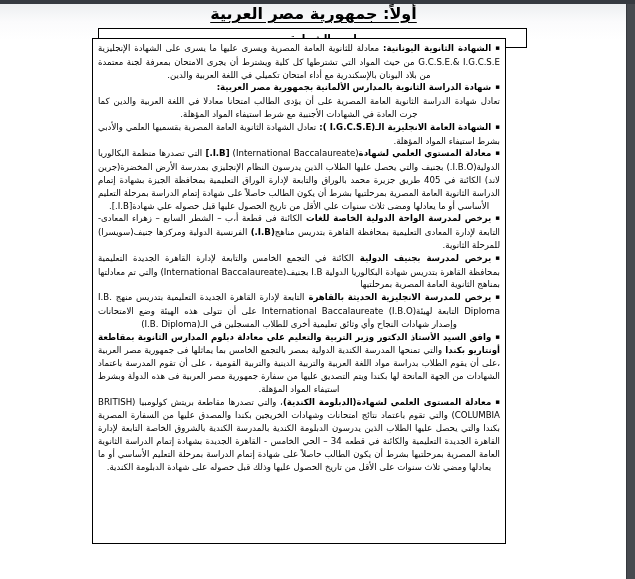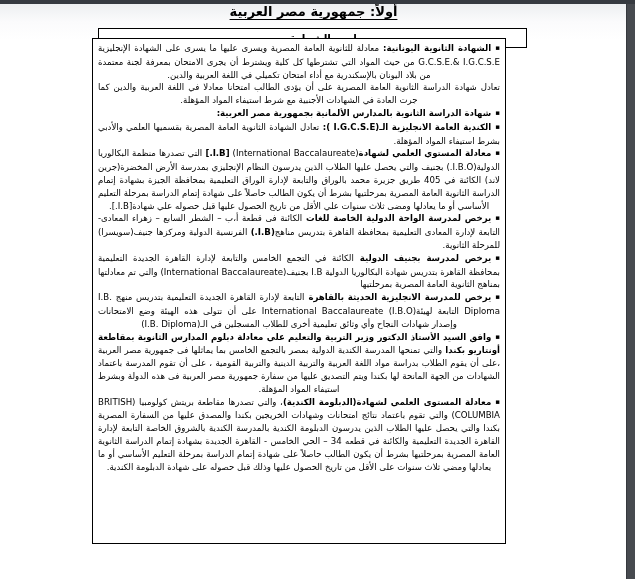--- a/index.html
+++ b/index.html
@@ -24,21 +24,21 @@
     width: 8px; height: 579px;
     background: #474a4f;
     border-left: 1px solid #35383d;
     z-index: 2;
   }
   .doc-title {
     position: absolute;
     top: 4px; left: 0;
     width: 627px;
     text-align: center;
-    font-size: 13px;
+    font-size: 16px;
     font-weight: bold;
     text-decoration: underline;
     text-underline-offset: 3px;
     margin: 0;
   }
   .headbox {
     position: absolute;
     top: 28px; left: 98px;
     width: 405px; height: 18px;
     border: 1px solid #000;
@@ -81,23 +81,23 @@
   <div class="rightbar"></div>
 
   <h1 class="doc-title">أولاً: جمهورية مصر العربية</h1>
 
   <div class="headbox">
     <span>اسم الشهادة</span>
   </div>
 
   <div class="contentbox">
       <div class="item" style="text-align-last: center;"><span class="bullet">▪</span><span class="run bold">الشهادة الثانوية اليونانية: </span><span class="run">معادلة للثانوية العامة المصرية ويسرى عليها ما يسرى على الشهادة الإنجليزية G.C.S.E.&amp; I.G.C.S.E من حيث المواد التي تشترطها كل كلية ويشترط أن يجرى الامتحان بمعرفة لجنة معتمدة من بلاد اليونان بالإسكندرية مع أداء امتحان تكميلي في اللغة العربية والدين.</span></div>
+      <div class="item" style="text-align-last: right;"><span class="bullet">▪</span><span class="run bold">شهادة الدراسة الثانوية بالمدارس الألمانية بجمهورية مصر العربية:</span></div>
       <div class="item" style="text-align-last: center;"><span class="run">تعادل شهادة الدراسة الثانوية العامة المصرية على أن يؤدى الطالب امتحانا معادلا في اللغة العربية والدين كما جرت العادة في الشهادات الأجنبية مع شرط استيفاء المواد المؤهلة.</span></div>
-      <div class="item" style="text-align-last: right;"><span class="bullet">▪</span><span class="run bold">شهادة الدراسة الثانوية بالمدارس الألمانية بجمهورية مصر العربية:</span></div>
-      <div class="item" style="text-align-last: right;"><span class="bullet">▪</span><span class="run bold">الكندية العامة الانجليزية الـ(I.G.C.S.E ): </span><span class="run">تعادل الشهادة الثانوية العامة المصرية بقسميها العلمي والأدبي بشرط استيفاء المواد المؤهلة.</span></div>
+      <div class="item" style="text-align-last: right;"><span class="bullet">▪</span><span class="run bold">الشهادة العامة الانجليزية الـ(I.G.C.S.E ): </span><span class="run">تعادل الشهادة الثانوية العامة المصرية بقسميها العلمي والأدبي بشرط استيفاء المواد المؤهلة.</span></div>
       <div class="item" style="text-align-last: center;"><span class="bullet">▪</span><span class="run bold">معادلة المستوي العلمي لشهادة</span><span class="run">(International Baccalaureate) </span><span class="run bold">[I.B.] </span><span class="run">التي تصدرها منظمة البكالوريا الدولية(I.B.O.) بجنيف والتي يحصل عليها الطلاب الذين يدرسون النظام الإنجليزي بمدرسة الأرض المخضرة(جرين لاند) الكائنة في 405 طريق جزيرة محمد بالوراق والتابعة لإدارة الوراق التعليمية بمحافظة الجيزة بشهادة إتمام الدراسة الثانوية العامة المصرية بمرحلتيها بشرط أن يكون الطالب حاصلاً على شهادة إتمام الدراسة بمرحلة التعليم الأساسي أو ما يعادلها ومضى ثلاث سنوات علي الأقل من تاريخ الحصول عليها قبل حصوله علي شهادة[I.B.].</span></div>
       <div class="item" style="text-align-last: right;"><span class="bullet">▪</span><span class="run bold">يرخص لمدرسة الواحة الدولية الخاصة للغات </span><span class="run">الكائنة فى قطعة أ،ب – الشطر السابع – زهراء المعادى- التابعة لإدارة المعادى التعليمية بمحافظة القاهرة بتدريس مناهج</span><span class="run bold">(I.B.)</span><span class="run"> الفرنسية الدولية ومركزها جنيف(سويسرا) للمرحلة الثانوية.</span></div>
       <div class="item" style="text-align-last: right;"><span class="bullet">▪</span><span class="run bold">يرخص لمدرسة بجنيف الدولية </span><span class="run">الكائنة في التجمع الخامس والتابعة لإدارة القاهرة الجديدة التعليمية بمحافظة القاهرة بتدريس شهادة البكالوريا الدولية I.B بجنيف(International Baccalaureate) والتي تم معادلتها بمناهج الثانوية العامة المصرية بمرحلتيها</span></div>
       <div class="item" style="text-align-last: center;"><span class="bullet">▪</span><span class="run bold">يرخص للمدرسة الانجليزية الحديثة بالقاهرة </span><span class="run">التابعة لإدارة القاهرة الجديدة التعليمية بتدريس منهج I.B. Diploma التابعة لهيئة(I.B.O) International Baccalaureate على أن تتولى هذه الهيئة وضع الامتحانات وإصدار شهادات النجاح وأي وثائق تعليمية أخرى للطلاب المسجلين في الـ(I.B. Diploma)</span></div>
       <div class="item" style="text-align-last: center;"><span class="bullet">▪</span><span class="run bold">وافق السيد الأستاذ الدكتور وزير التربية والتعليم علي معادلة دبلوم المدارس الثانوية بمقاطعة أونتاريو بكندا </span><span class="run">والتي تمنحها المدرسة الكندية الدولية بمصر بالتجمع الخامس بما يماثلها فى جمهورية مصر العربية ،على أن يقوم الطلاب بدراسة مواد اللغة العربية والتربية الدينية والتربية القومية ، على أن تقوم المدرسة باعتماد الشهادات من الجهة المانحة لها بكندا ويتم التصديق عليها من سفارة جمهورية مصر العربية فى هذه الدولة وبشرط استيفاء المواد المؤهلة.</span></div>
       <div class="item" style="text-align-last: center;"><span class="bullet">▪</span><span class="run bold">معادلة المستوى العلمي لشهادة(الدبلومة الكندية)</span><span class="run">، والتي تصدرها مقاطعة بريتش كولومبيا (BRITISH COLUMBIA) والتي تقوم باعتماد نتائج امتحانات وشهادات الخريجين بكندا والمصدق عليها من السفارة المصرية بكندا والتي يحصل عليها الطلاب الذين يدرسون الدبلومة الكندية بالمدرسة الكندية بالشروق الخاصة التابعة لإدارة القاهرة الجديدة التعليمية والكائنة في قطعه 34 – الحي الخامس - القاهرة الجديدة بشهادة إتمام الدراسة الثانوية العامة المصرية بمرحلتيها بشرط أن يكون الطالب حاصلاً على شهادة إتمام الدراسة بمرحلة التعليم الأساسي أو ما يعادلها ومضي ثلاث سنوات على الأقل من تاريخ الحصول عليها وذلك قبل حصوله على شهادة الدبلومة الكندية.</span></div>
     </div>
 </div>
 
 </body></html>

